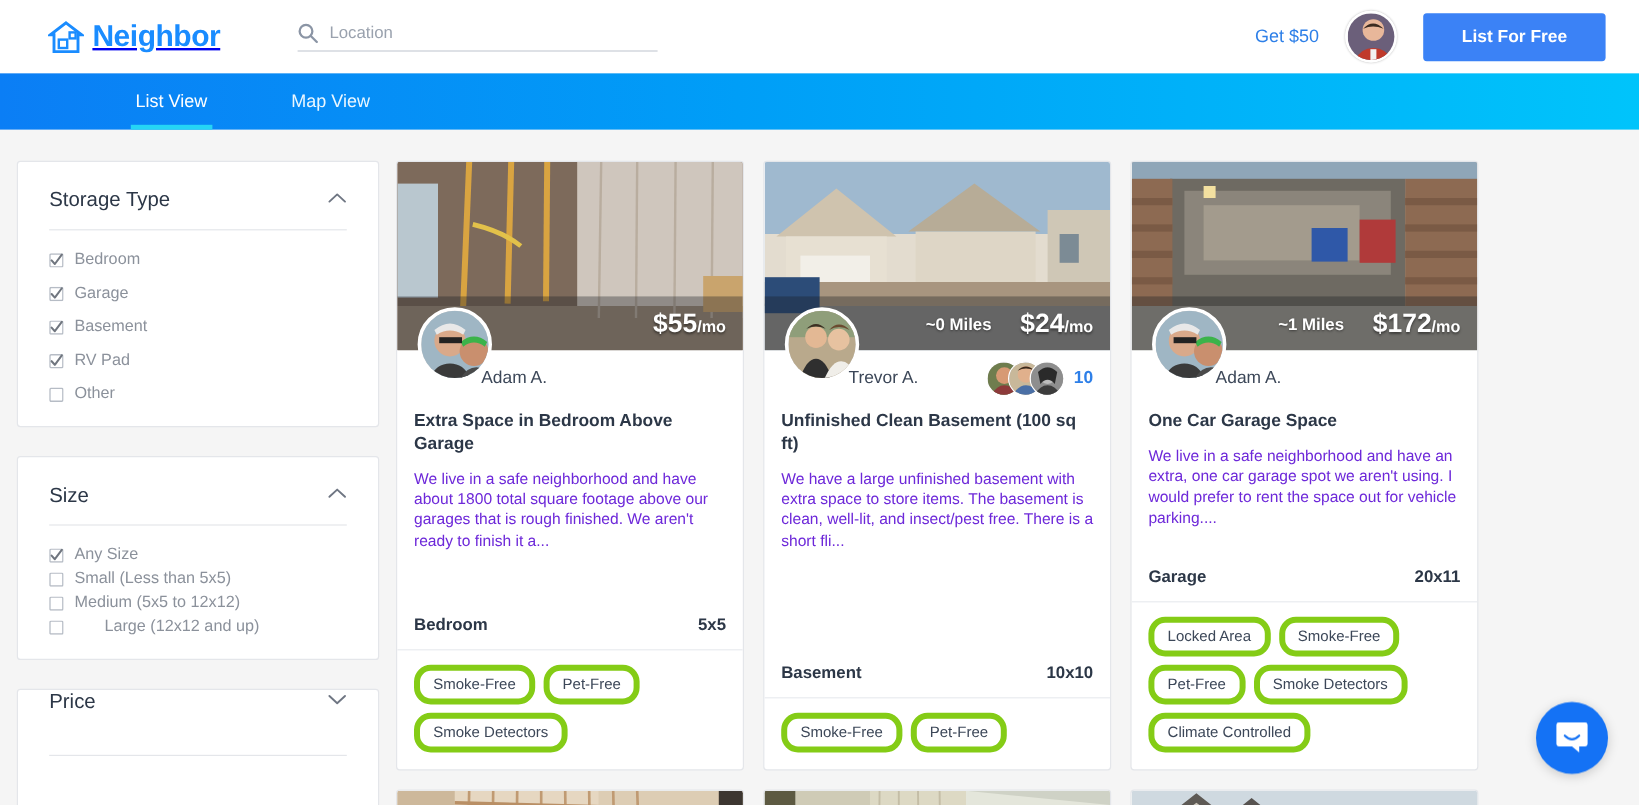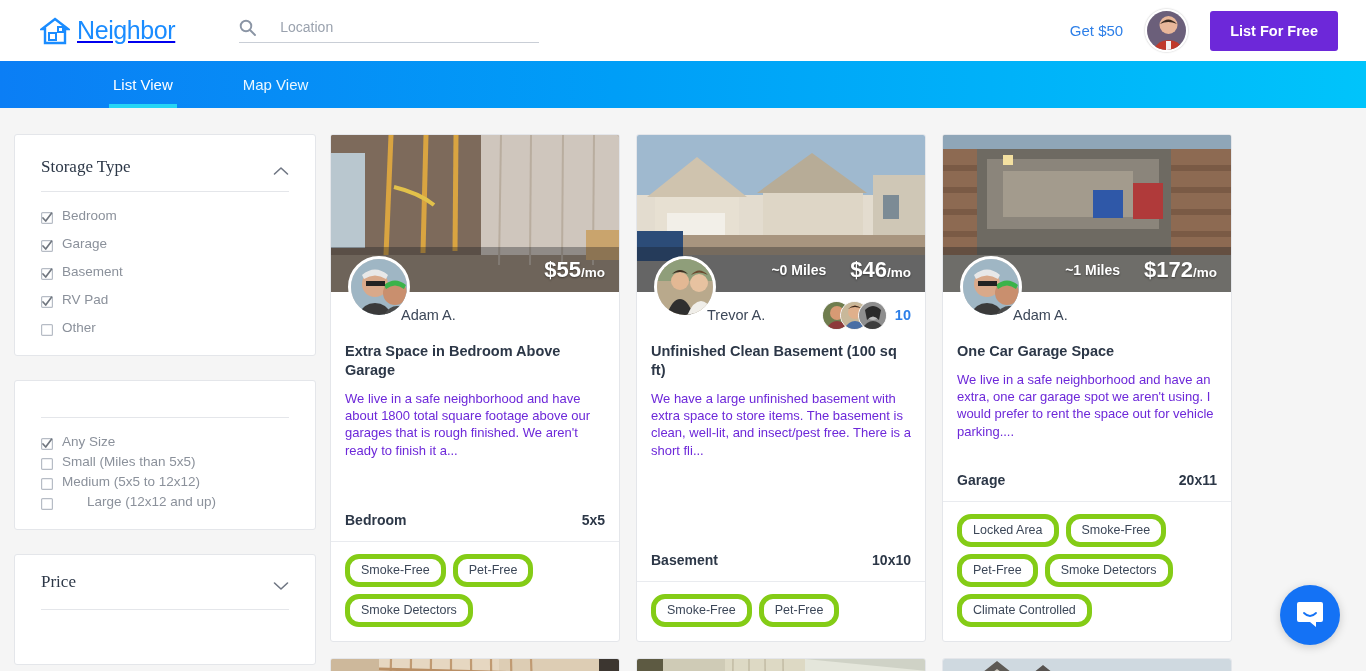--- a/index.html
+++ b/index.html
@@ -12,26 +12,26 @@
 
   
   .header {
     height: 61px; background: #ffffff;
     display: flex; align-items: center;
     position: relative; z-index: 5;
   }
   .logo-wrap { display: flex; align-items: center; margin-left: 40px; gap: 7px; }
   .logo-icon { width: 30px; height: 28px; display: block; }
   .logo-text {
-    font-size: 25px; font-weight: normal; color: #1a8cff;
+    font-size: 25px; font-weight: bold; color: #1a8cff;
     letter-spacing: -0.4px;
   }
   .search-wrap {
     margin-left: 64px; width: 300px;
-    display: flex; align-items: center; gap: 24px;
+    display: flex; align-items: center; gap: 10px;
     border-bottom: 1px solid #c9ced6; padding-bottom: 6px;
   }
   .search-icon { width: 17px; height: 17px; flex: none; display: block; }
   .search-input {
     border: none; outline: none; background: transparent;
     font-family: "Liberation Sans", sans-serif;
     font-size: 14px; color: #3d4756; width: 100%;
   }
   .search-input::placeholder { color: #9aa2ae; }
   .header-right {
@@ -41,24 +41,24 @@
   .get50 {
     color: #2d7fe8; font-size: 15px; text-decoration: none;
     font-weight: normal;
   }
   .avatar-hdr {
     width: 43px; height: 43px; border-radius: 50%;
     border: 2px solid #fff; box-shadow: 0 0 2px rgba(0,0,0,.3);
     overflow: hidden; flex: none;
   }
   .list-free-btn {
-    background: #6d28d9; color: #fff; border: none;
+    background: #3b82f6; color: #fff; border: none;
     font-family: "Liberation Sans", sans-serif;
     font-size: 14.5px; font-weight: bold;
-    padding: 0 20px; height: 40px; border-radius: 3px;
+    padding: 0 32px; height: 40px; border-radius: 3px;
     cursor: pointer; white-space: nowrap;
   }
 
   
   .navbar {
     height: 47px;
     background: linear-gradient(to right, #0b7ef5 0%, #009ef7 45%, #00c4fb 100%);
     display: flex; align-items: flex-end; position: relative; z-index: 4;
   }
   .nav-tab {
@@ -75,23 +75,22 @@
   .page { display: flex; padding: 26px 0 0 0; }
   .sidebar { width: 302px; margin-left: 14px; flex: none; }
 
   .filter-card {
     background: #fff; border: 1px solid #e4e6ea;
     border-radius: 3px; margin-bottom: 24px;
     padding: 22px 26px 20px 26px;
   }
   .filter-card.collapsed { padding: 0 26px; }
   .filter-head {
-    display: flex; align-items: center; justify-content: space-between;
+    display: flex; justify-content: space-between;
     cursor: pointer;
-    font-family: Liberation Serif, serif;
   }
   .filter-card.collapsed .filter-head { height: 54px; }
   .filter-title { font-size: 17px; color: #2c3747; font-weight: normal; }
   .chev { width: 16px; height: 10px; display: block; }
   .filter-rule { height: 1px; background: #e4e6ea; margin: 14px 0 16px 0; }
   .filter-card.collapsed .filter-rule { margin: 0; }
 
   .opt { display: flex; align-items: center; gap: 9px; }
   .opts-loose .opt { margin-bottom: 13px; }
   .opts-loose .opt:last-child { margin-bottom: 0; }
@@ -290,38 +289,46 @@
             <svg viewBox="0 0 12 12" width="12" height="12" aria-hidden="true">
               <rect x="0.6" y="0.6" width="10.8" height="10.8" rx="1" fill="none" stroke="#b6bcc5" stroke-width="1.2"></rect>
             </svg>
           </span>
           <span class="opt-label">Other</span>
         </div>
       </div>
     </div>
 
     <div class="filter-card">
+      <div class="filter-head">
+        <span class="filter-title">Size</span>
+        <span class="chev">
+          <svg viewBox="0 0 16 10" width="16" height="10" aria-hidden="true">
+            <polyline points="1.5,8 8,2 14.5,8" fill="none" stroke="#6f7683" stroke-width="1.6" stroke-linecap="round" stroke-linejoin="round"></polyline>
+          </svg>
+        </span>
+      </div>
       <div class="filter-rule"></div>
       <div class="opts-tight">
         <div class="opt">
           <span class="cbox">
             <svg viewBox="0 0 12 12" width="12" height="12" aria-hidden="true">
               <rect x="0.6" y="0.6" width="10.8" height="10.8" rx="1" fill="none" stroke="#b6bcc5" stroke-width="1.2"></rect>
               <polyline points="2,6 4.7,9 10.5,1.2" fill="none" stroke="#70767f" stroke-width="1.7" stroke-linecap="round" stroke-linejoin="round"></polyline>
             </svg>
           </span>
           <span class="opt-label">Any Size</span>
         </div>
         <div class="opt">
           <span class="cbox">
             <svg viewBox="0 0 12 12" width="12" height="12" aria-hidden="true">
               <rect x="0.6" y="0.6" width="10.8" height="10.8" rx="1" fill="none" stroke="#b6bcc5" stroke-width="1.2"></rect>
             </svg>
           </span>
-          <span class="opt-label">Small (Miles than 5x5)</span>
+          <span class="opt-label">Small (Less than 5x5)</span>
         </div>
         <div class="opt">
           <span class="cbox">
             <svg viewBox="0 0 12 12" width="12" height="12" aria-hidden="true">
               <rect x="0.6" y="0.6" width="10.8" height="10.8" rx="1" fill="none" stroke="#b6bcc5" stroke-width="1.2"></rect>
             </svg>
           </span>
           <span class="opt-label">Medium (5x5 to 12x12)</span>
         </div>
         <div class="opt">
@@ -425,21 +432,21 @@
             <path d="M120 58 L175 18 L230 58 Z" fill="#b7ac97"></path>
             <rect x="126" y="58" width="100" height="62" fill="#ded6c6"></rect>
             <rect x="236" y="40" width="54" height="80" fill="#cfc7b6"></rect>
             <rect x="246" y="60" width="16" height="24" fill="#7c8b95"></rect>
             <rect x="0" y="100" width="290" height="20" fill="#a8957f"></rect>
             <rect x="0" y="96" width="46" height="30" fill="#2c4c78"></rect>
           </svg>
         </span>
         <div class="img-overlay">
           <span class="miles">~0 Miles</span>
-          <span class="price"><span>$46</span><span class="per">/mo</span></span>
+          <span class="price"><span>$24</span><span class="per">/mo</span></span>
         </div>
       </div>
       <div class="host-row">
         <div class="host-av">
           <svg viewBox="0 0 62 62" width="62" height="62" aria-hidden="true">
             <rect width="62" height="62" fill="#b9a98c"></rect>
             <rect x="0" y="0" width="62" height="22" fill="#8f9e7a"></rect>
             <circle cx="23" cy="22" r="9" fill="#e3b894"></circle>
             <circle cx="42" cy="24" r="9" fill="#e7c2a0"></circle>
             <path d="M8 62 q6-22 15-22 t15 22Z" fill="#2f2f2f"></path>

